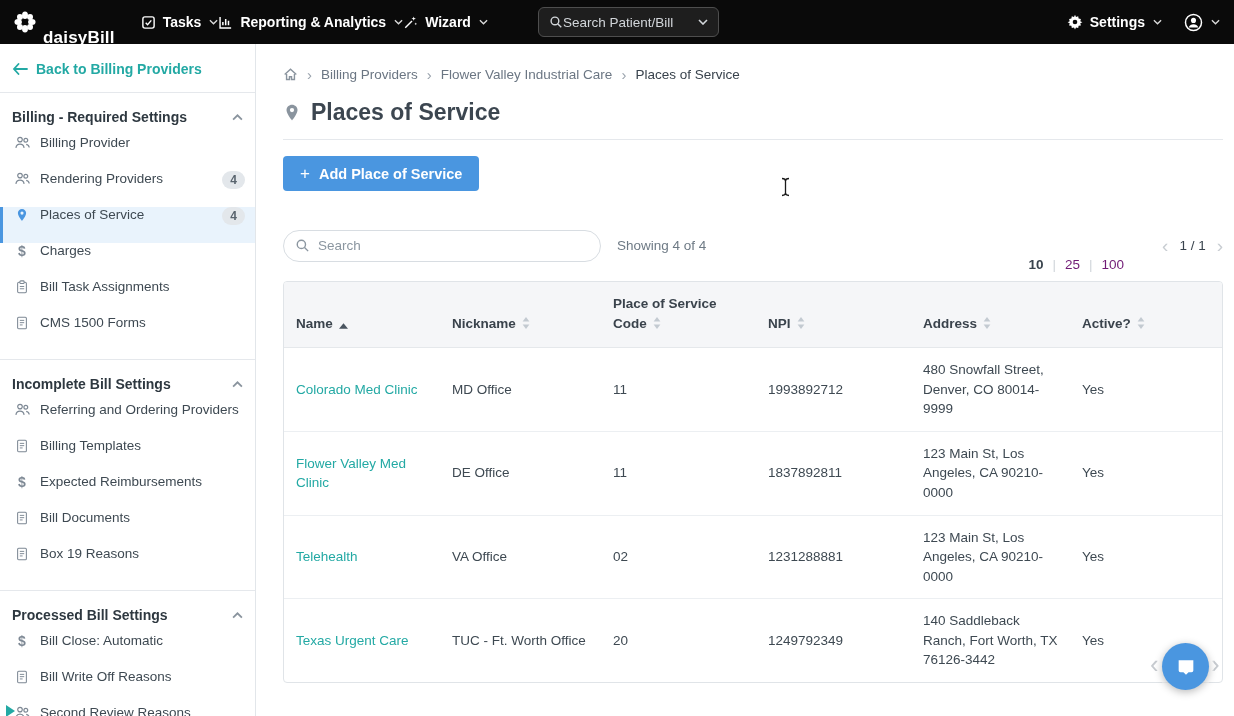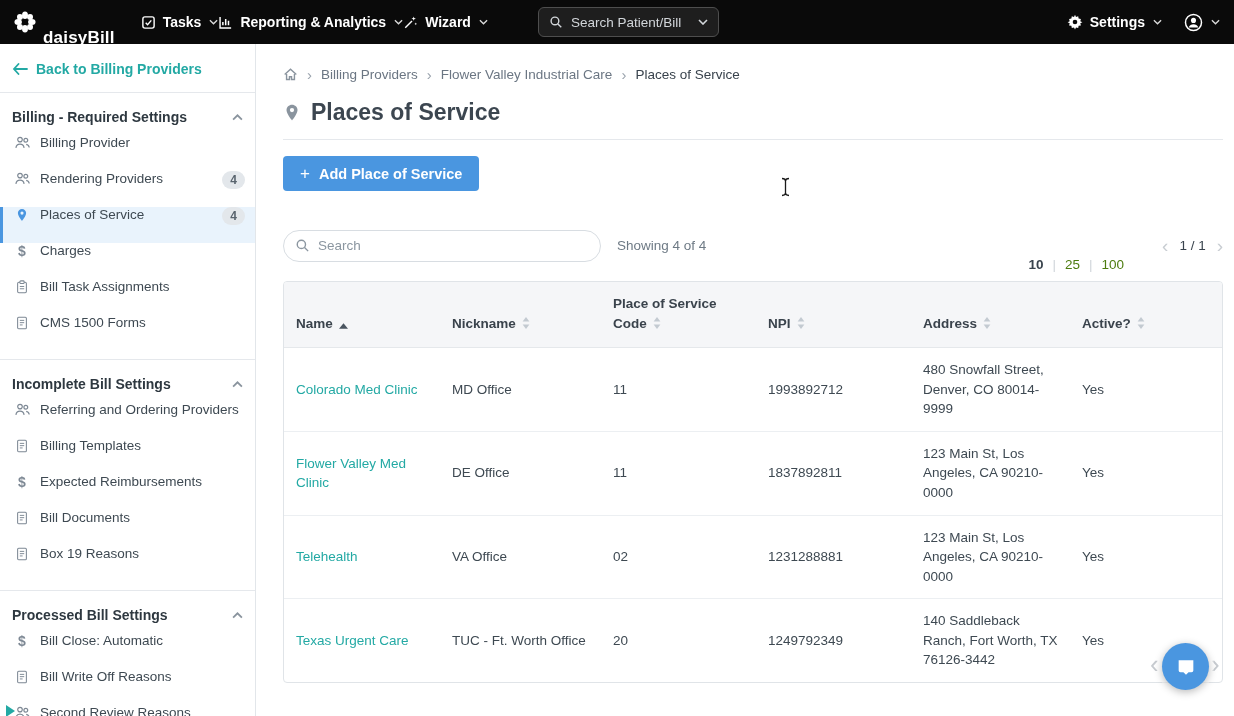--- a/index.html
+++ b/index.html
@@ -8,21 +8,21 @@
   .page { position:relative; width:1234px; height:716px; background:#fff; overflow:hidden; }
 
   
   .topbar { height:44px; background:#0a0a0a; display:flex; align-items:center; padding:0 14px; color:#fff; }
   .brand { display:flex; align-items:center; gap:7px; cursor:pointer; }
   .brand-text { font-size:17px; font-weight:700; letter-spacing:.2px;margin-top:32px; }
   .tb-item { display:flex; align-items:center; gap:7px; font-size:14px; font-weight:600; cursor:pointer; white-space:nowrap; }
   .tb-nav { display:flex; align-items:center; margin-left:26px; }
   .tb-ico { display:flex; align-items:center; }
   .tb-chev { display:flex; align-items:center; opacity:.85; margin-left:1px; }
-  .tb-search { display:flex; align-items:center; gap:8px; margin-left:50px; width:181px; height:30px;
+  .tb-search { display:flex; align-items:center; gap:0; margin-left:50px; width:181px; height:30px;
                background:#1e1e1e; border:1px solid #4e4e4e; border-radius:6px; padding:7px 10px;
                color:#d2d6da; font-size:13.5px; font-weight:400; cursor:pointer; }
   .tb-search .grow { flex:1; text-align:left; }
   .tb-right { margin-left:auto; display:flex; align-items:center; gap:22px; }
 
   
   .body-row { display:flex; height:672px; }
 
   
   .sidebar { width:256px; min-width:256px; background:#fff; border-right:1px solid #e2e6ea; overflow:hidden; }
@@ -60,21 +60,21 @@
 
   .toolbar { display:flex; align-items:center; margin-top:28px; }
   .search-wrap { position:relative; width:318px; }
   .search-wrap input { width:100%; height:32px; border:1px solid #d8dde2; border-radius:16px; padding:0 12px 0 34px;
                        font-size:13.5px; color:#c2410c; font-family:inherit; outline:none; }
   .search-wrap input::placeholder { color:#8b96a0; }
   .search-wrap .mag { position:absolute; left:12px; top:8px; color:#8b96a0; }
   .showing { margin-left:16px; font-size:13.5px; color:#6e7a85; }
   .tb-right-group { margin-left:auto; display:flex; align-items:center; }
   .page-sizes { display:flex; align-items:center; gap:9px; font-size:13.5px;margin-top:38px; }
-  .page-sizes .opt { color:#4d7c0f; cursor:pointer; }
+  .page-sizes .opt { color:#701a75; cursor:pointer; }
   .page-sizes .opt.active { color:#39434d; font-weight:700; }
   .page-sizes .bar { color:#d0d5da; }
   .pager { display:flex; align-items:center; gap:11px; margin-left:38px; font-size:13.5px; color:#39434d; }
   .pager .arrow { color:#c8cdd2; font-size:19px; line-height:1; cursor:pointer; }
 
   
   .table-card { margin-top:9px; border:1px solid #e0e4e8; border-radius:4px; overflow:hidden; }
   table.pos-table { width:100%; border-collapse:collapse; table-layout:fixed; font-size:13.5px; color:#3e4952; }
   .pos-table thead th { background:#f5f6f8; text-align:left; vertical-align:bottom; font-weight:700; color:#3a434c;
                         padding:12px 12px 13px 12px; line-height:1.45; border-bottom:1px solid #e5e8eb; cursor:pointer; }

